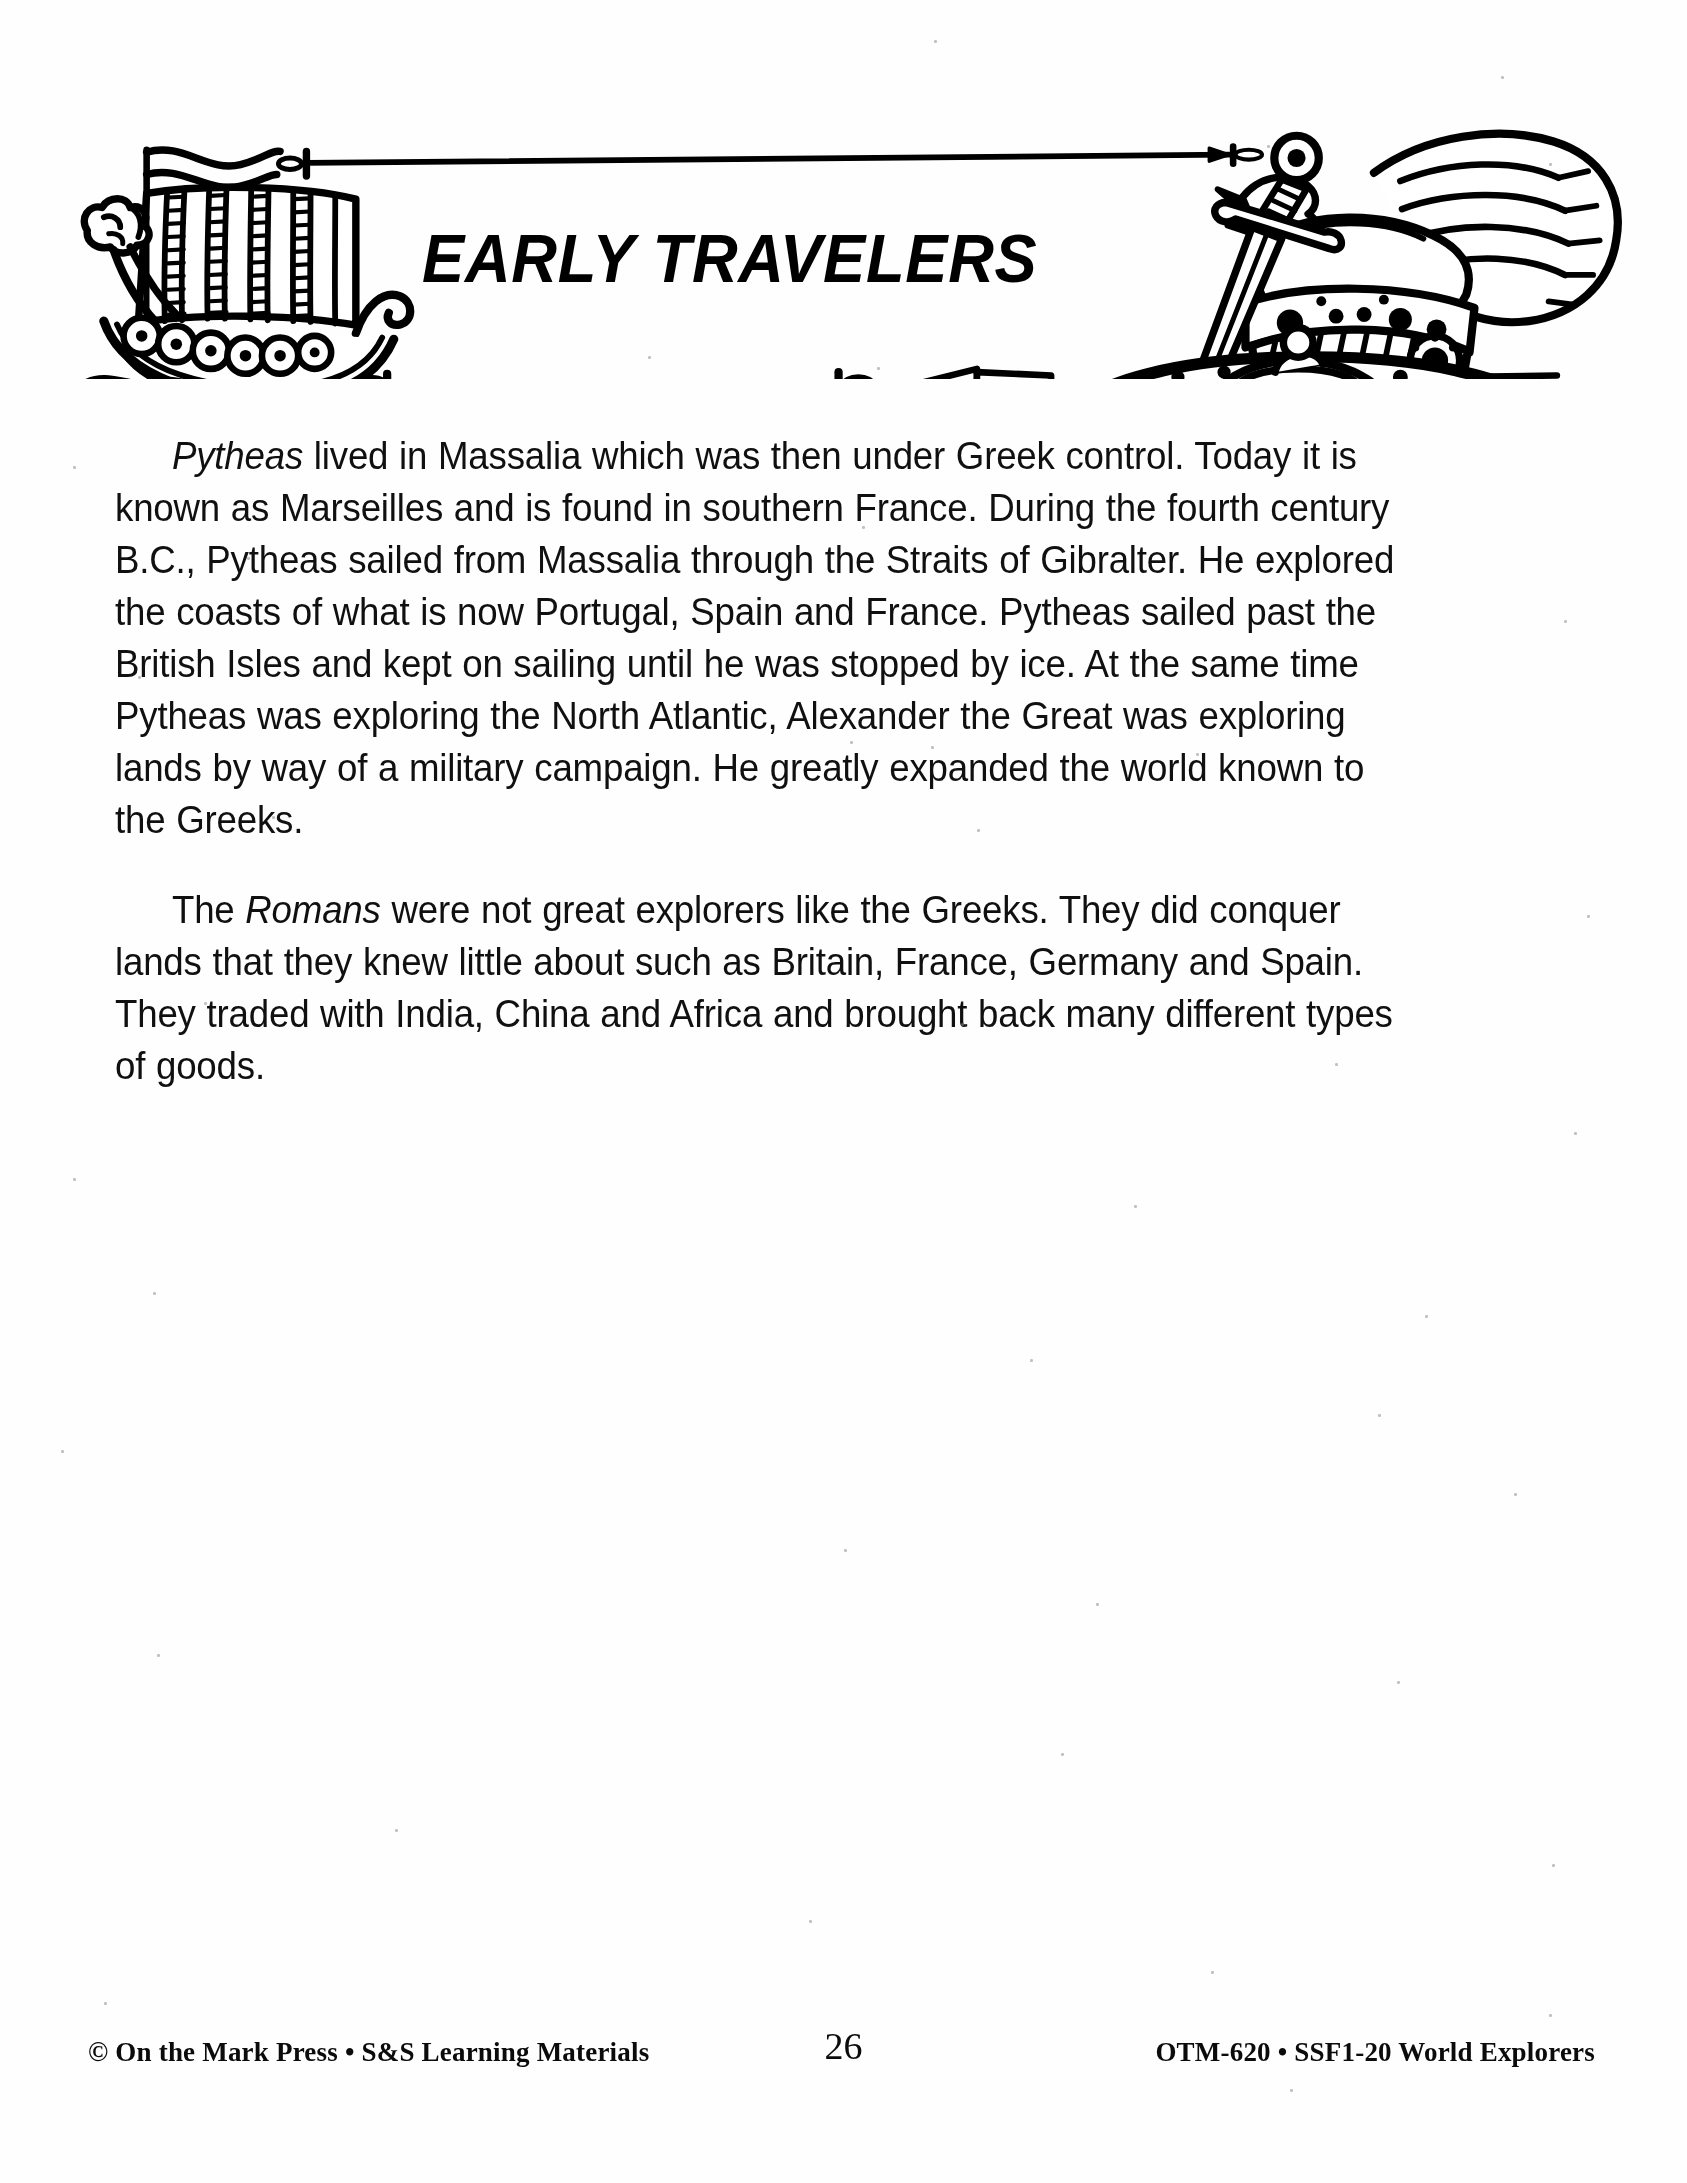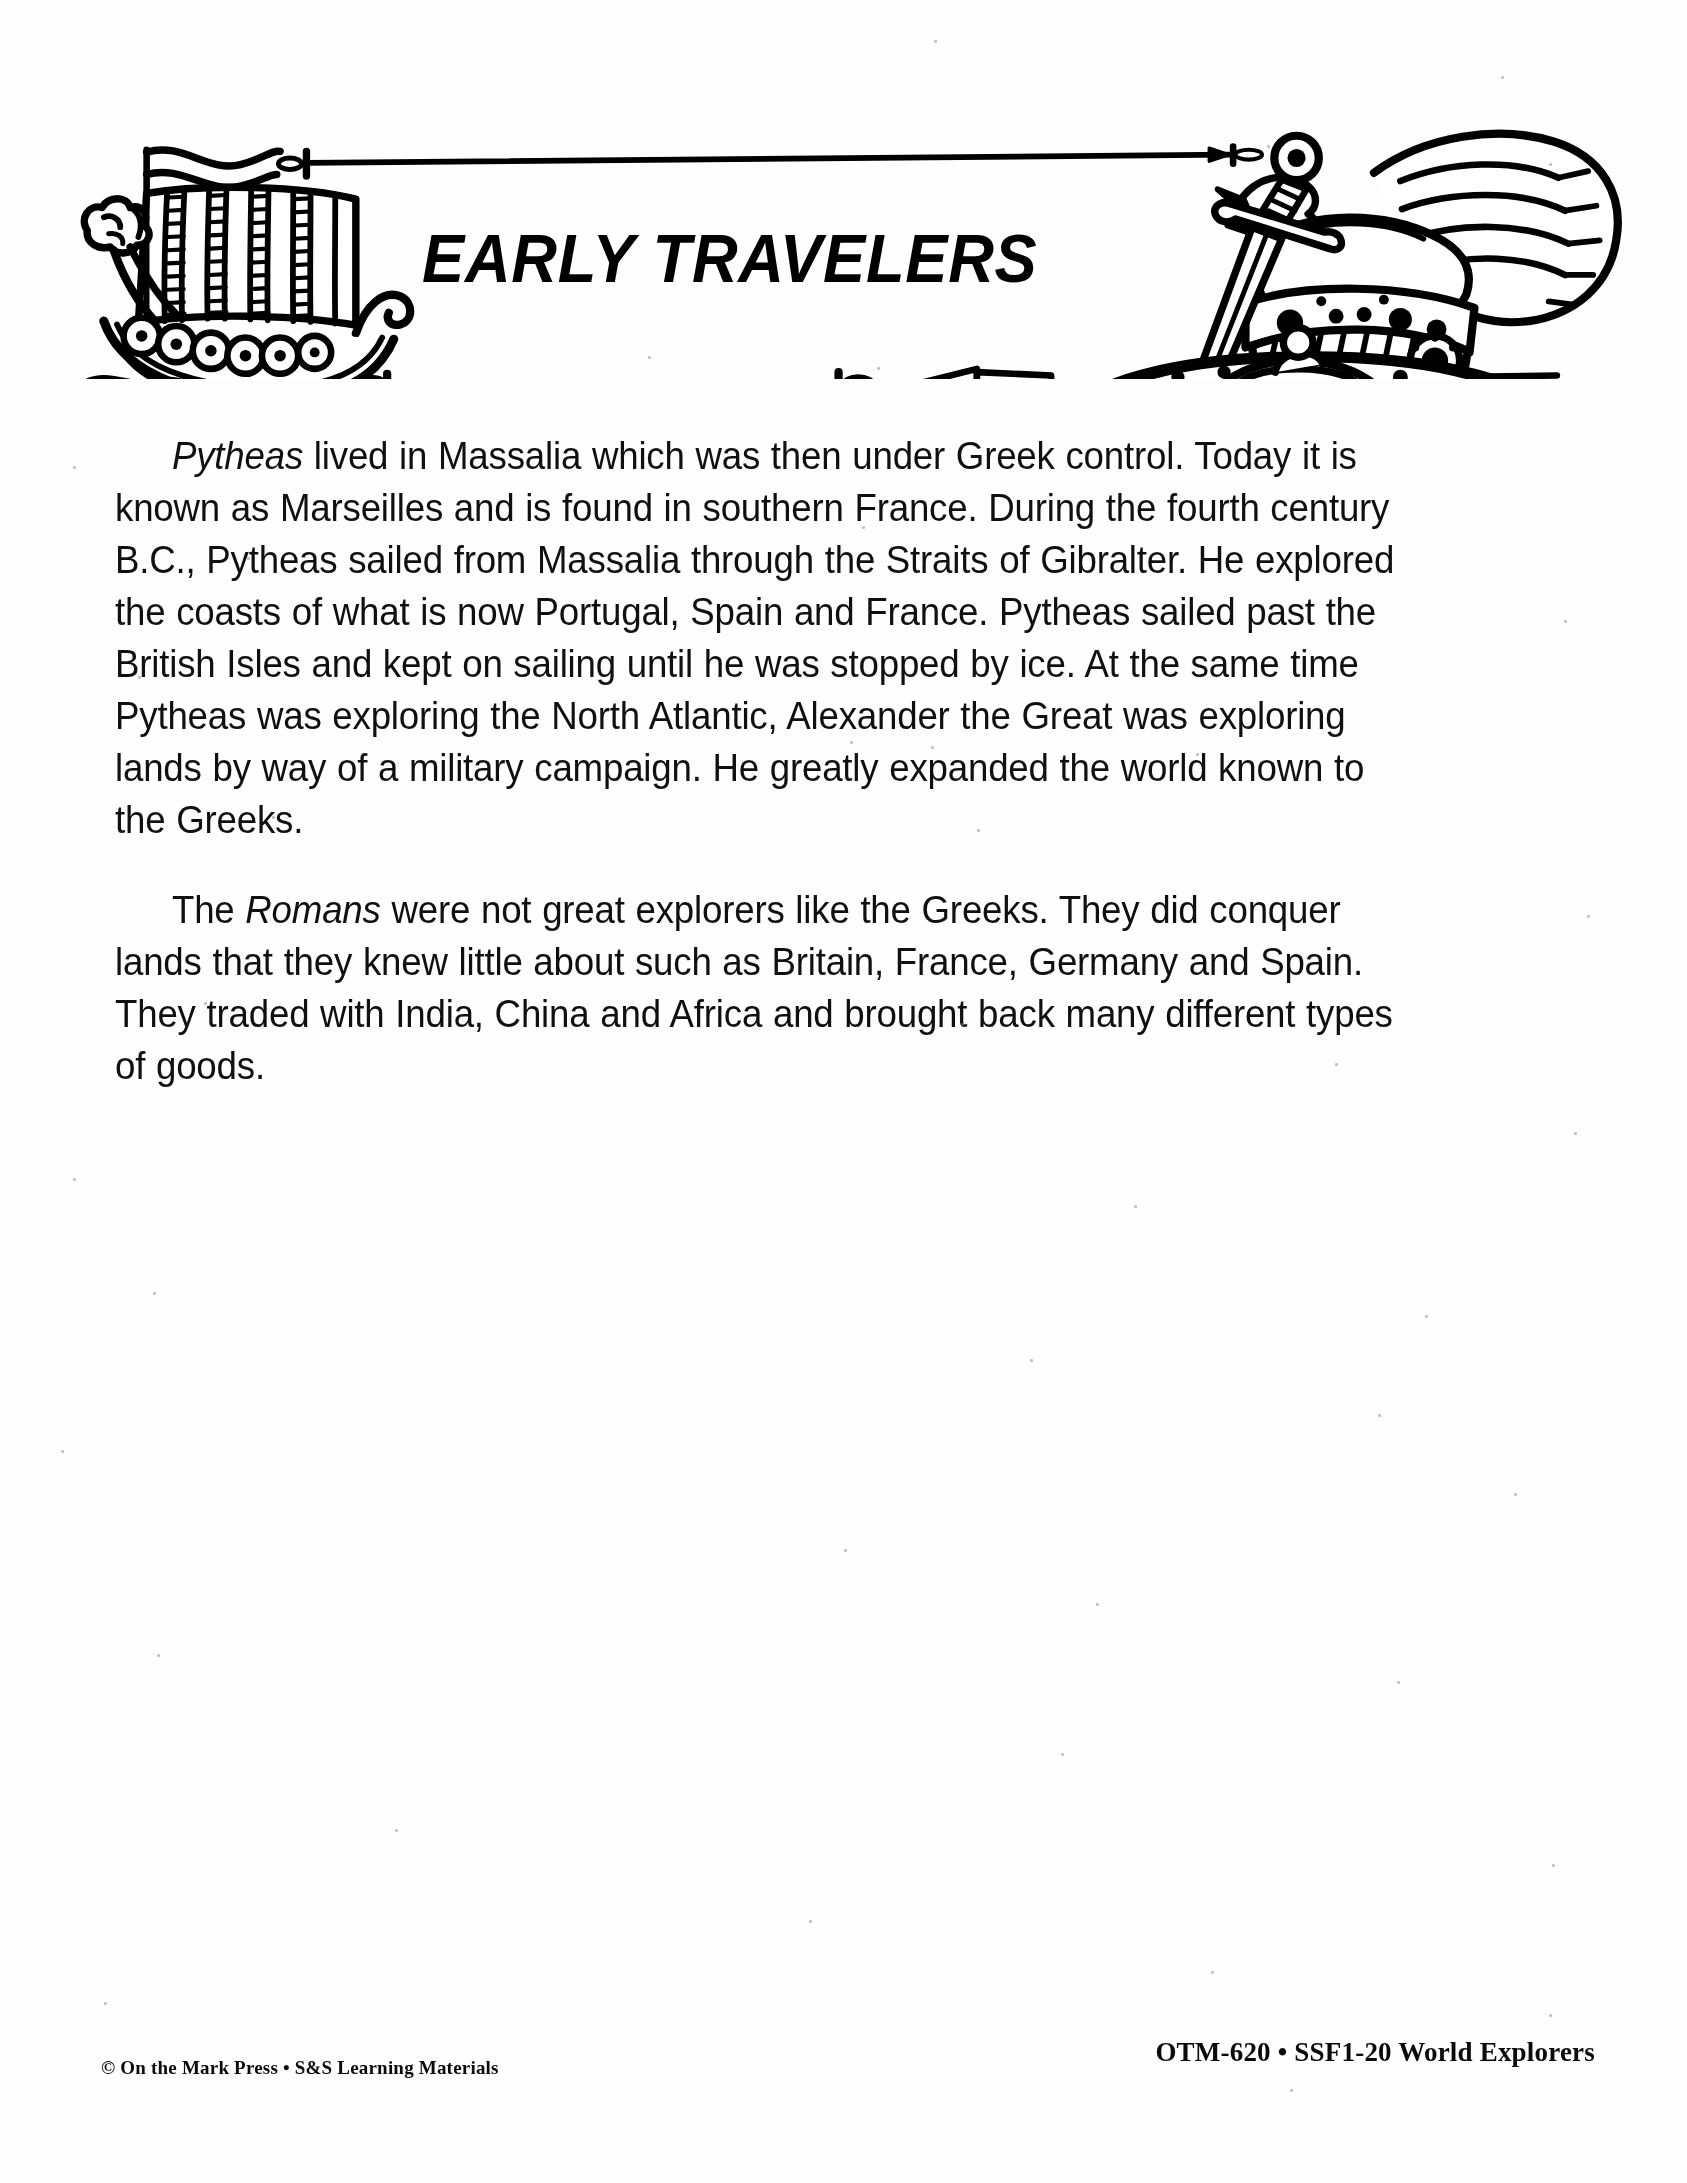--- a/index.html
+++ b/index.html
@@ -99,21 +99,21 @@
     width: 1687px;
     height: 74px;
   }
   .footer-left, .footer-right, .footer-page {
     position: absolute;
     font-family: "Liberation Serif", serif;
     font-weight: 700;
     color: #0b0b0b;
     white-space: nowrap;
   }
-  .footer-left  { left: 101px;  top: 1.6px; font-size: 19px; letter-spacing: 0.2px; margin-top: 20px; }
+  .footer-left  { left: 88px;  top: 1.6px; font-size: 27px; letter-spacing: 0.2px; }
   .footer-right { right: 92px; top: 1.6px; font-size: 27px; letter-spacing: 0.2px; }
   .footer-page  { left: 0; right: 0; top: -11.5px; text-align: center;
                   font-size: 38px; font-weight: 400; }
 </style>
 </head>
 <body>
 
 <div class="page">
 
   <div class="banner">
@@ -345,20 +345,21 @@
   </div>
 
   <div class="body-copy">
     <p class="para"><span class="indent"></span><em>Pytheas</em><span> lived in Massalia which was then under Greek control. Today it is known as Marseilles and is found in southern France. During the fourth century B.C., Pytheas sailed from Massalia through the Straits of Gibralter. He  explored the coasts of what is now Portugal, Spain and France. Pytheas sailed past the British Isles and kept on sailing until he was stopped by ice. At the same time Pytheas was exploring the  North Atlantic, Alexander the Great was exploring lands by way of a military campaign. He greatly expanded the world known to the Greeks.</span></p>
 
     <p class="para"><span class="indent"></span><span>The </span><em>Romans</em><span> were not great explorers like the Greeks. They did conquer lands that they knew little about such as Britain, France, Germany and Spain. They traded with India, China and Africa and brought back many different types of goods.</span></p>
   </div>
 
   <div class="footer">
     <div class="footer-left">© On the Mark Press • S&amp;S Learning Materials</div>
+    <div class="footer-page">26</div>
     <div class="footer-right">OTM-620 • SSF1-20 World Explorers</div>
   </div>
 
   <div class="speckle">
     <i style="left:934px;top:40px"></i>
     <i style="left:1501px;top:76px"></i>
     <i style="left:1549px;top:163px"></i>
     <i style="left:1267px;top:145px"></i>
     <i style="left:877px;top:367px"></i>
     <i style="left:648px;top:356px"></i>

